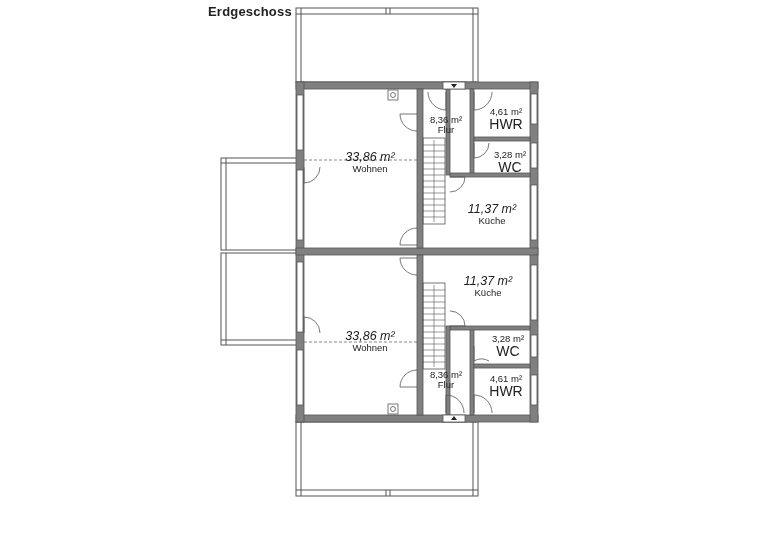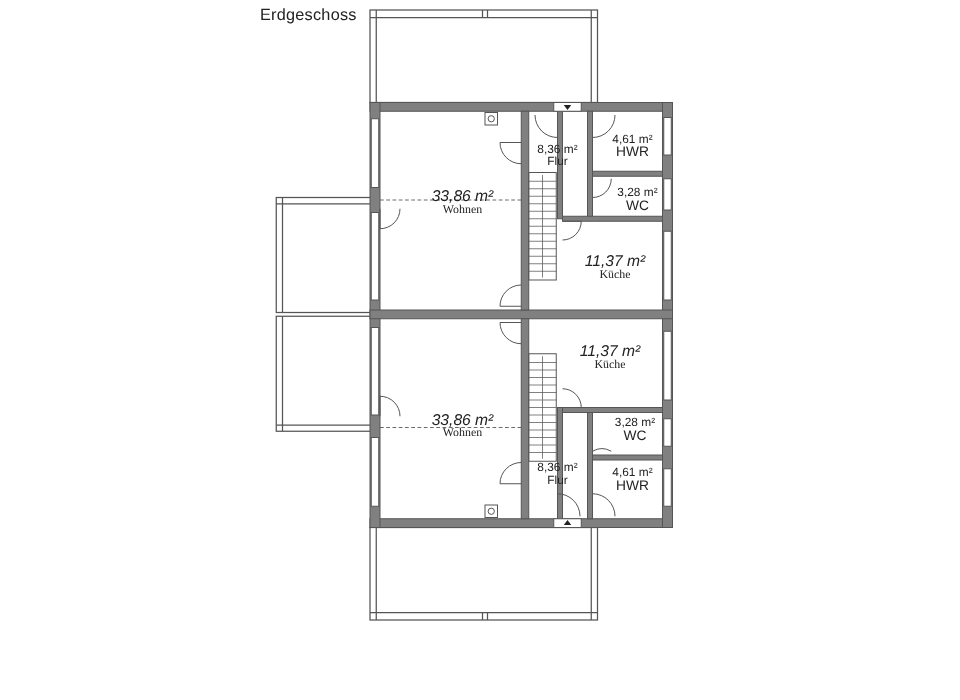--- a/index.html
+++ b/index.html
@@ -1,23 +1,23 @@
 <!DOCTYPE html>
 <html><head>
 <meta charset="utf-8">
 <style>
   html,body{margin:0;padding:0;background:#ffffff;}
   body{width:768px;height:560px;position:relative;overflow:hidden;font-family:"Liberation Sans",sans-serif;}
-  .title{position:absolute;left:208px;top:4px;font-size:13px;font-weight:normal;color:#222;letter-spacing:0.2px;}
+  .title{position:absolute;left:208px;top:4px;font-size:13px;font-weight:bold;color:#222;letter-spacing:0.2px;}
   svg{position:absolute;left:0;top:0;}
   .lbl{position:absolute;text-align:center;color:#222;line-height:1.05;}
   .area-big{font-size:12.5px;font-style:italic;}
   .area-sm{font-size:9.5px;}
-  .name-big{font-size:9.5px;font-family:Liberation Serif, serif;}
-  .name-sm{font-size:11px;}
+  .name-big{font-size:9.5px;}
+  .name-sm{font-size:14px;}
   .room{position:absolute;}
 </style>
 </head>
 <body>
 
 <div class="title">Erdgeschoss</div>
 
 <svg width="768" height="560" viewBox="0 0 768 560">
   <g fill="none" stroke="#555" stroke-width="1">
 

